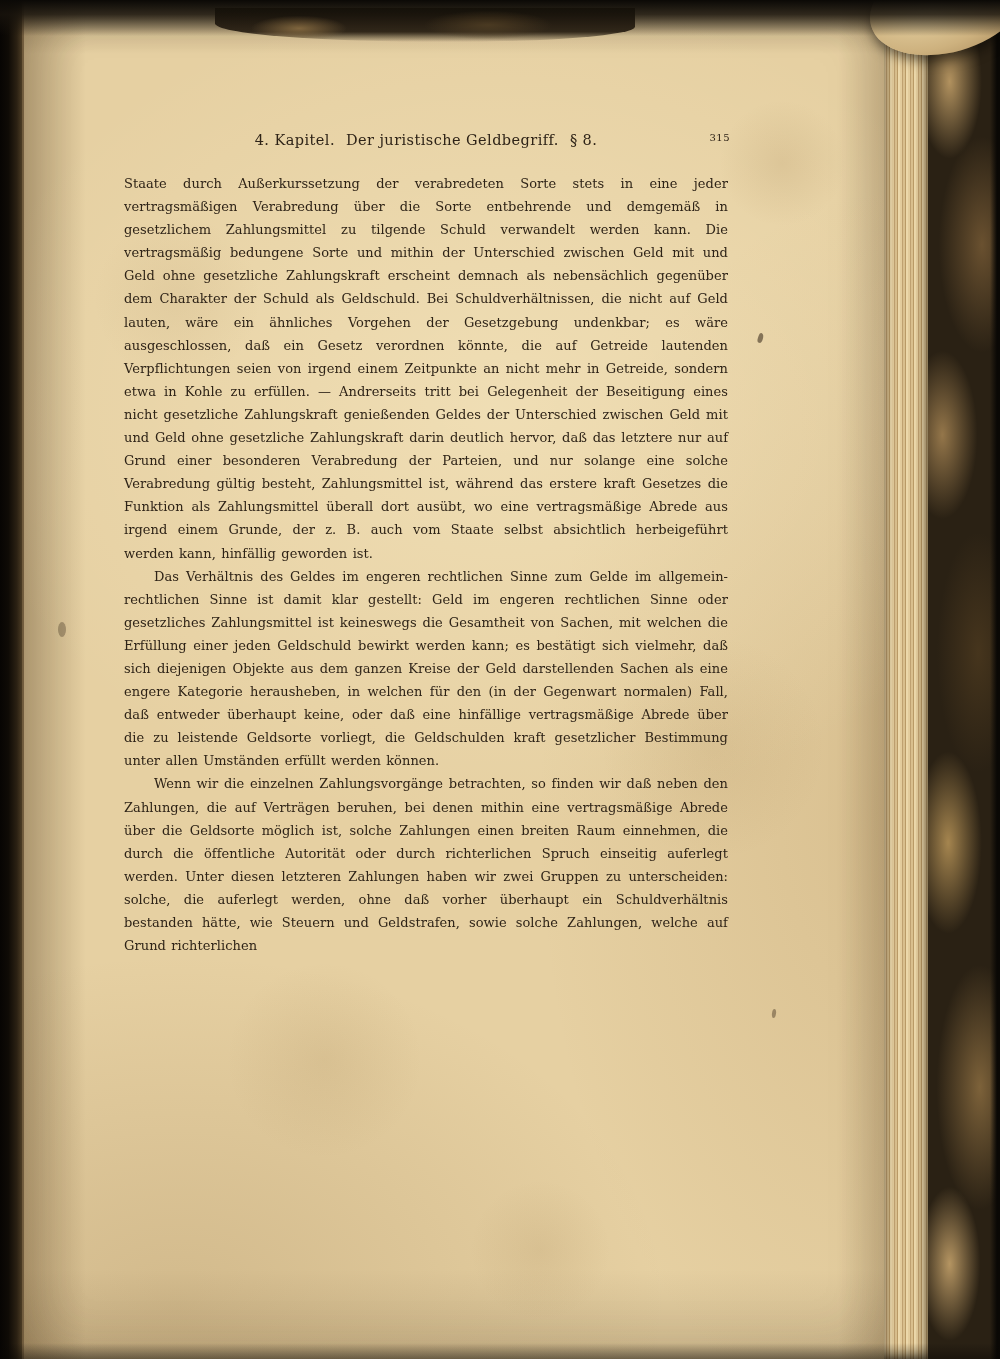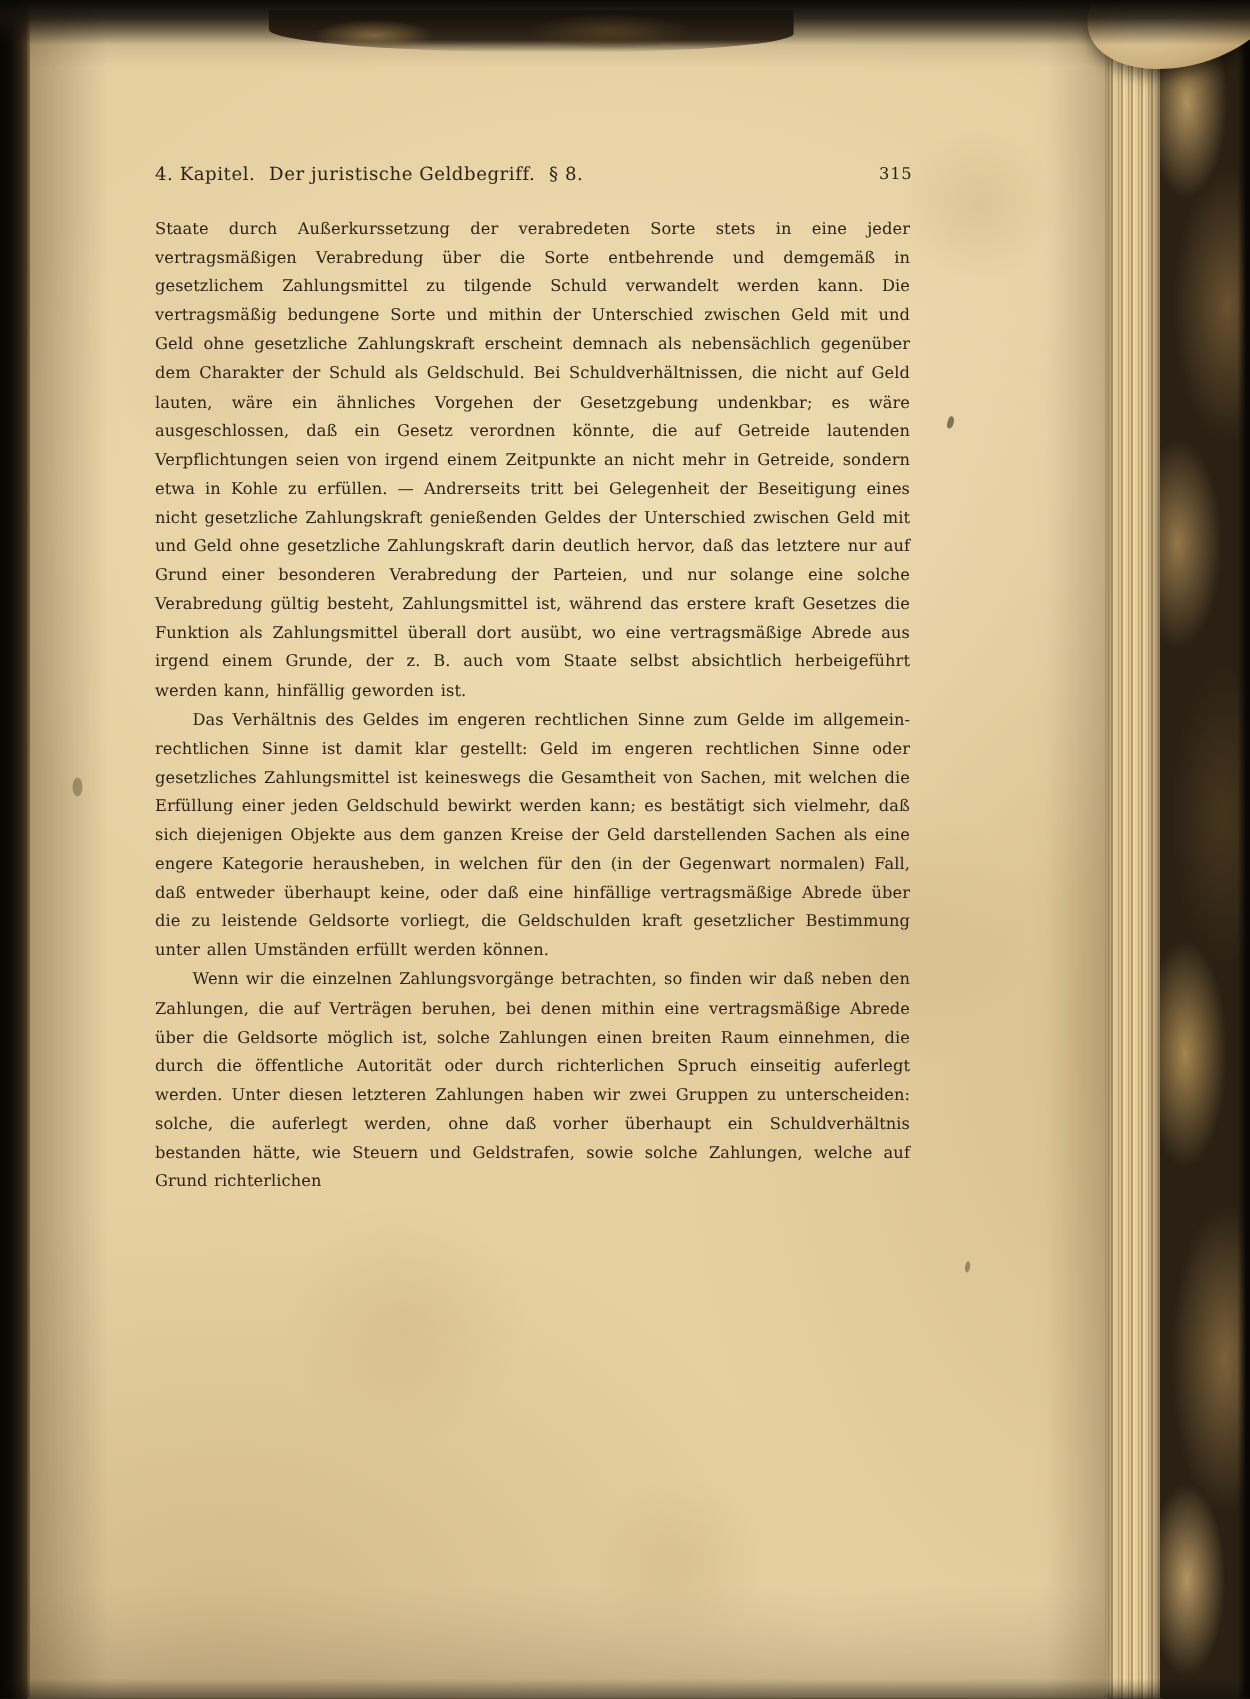--- a/index.html
+++ b/index.html
@@ -137,31 +137,31 @@
 
   
   .content {
     position: absolute;
     left: 102px; right: 158px; top: 132px;
     z-index: 2;
     color: var(--color-ink, #2e2317);
   }
   .page-header {
     position: relative;
-    text-align: left;
+    text-align: center;
     font-size: 14.5px;
     letter-spacing: 0.03em;
     white-space: nowrap;
     margin: 0 0 24px 0;
   }
   .page-header .hsep { display: inline-block; width: 11px; }
   .page-number {
     position: absolute;
     right: -2px; top: 0;
-    font-size: 13px;
+    font-size: 10px;
     letter-spacing: 0.05em;
   }
   .body-text {
     font-size: 13px;
     line-height: 23.1px;
     text-align: justify;
     word-spacing: 0.09em;
     letter-spacing: 0.004em;
     hyphens: auto;
   }

